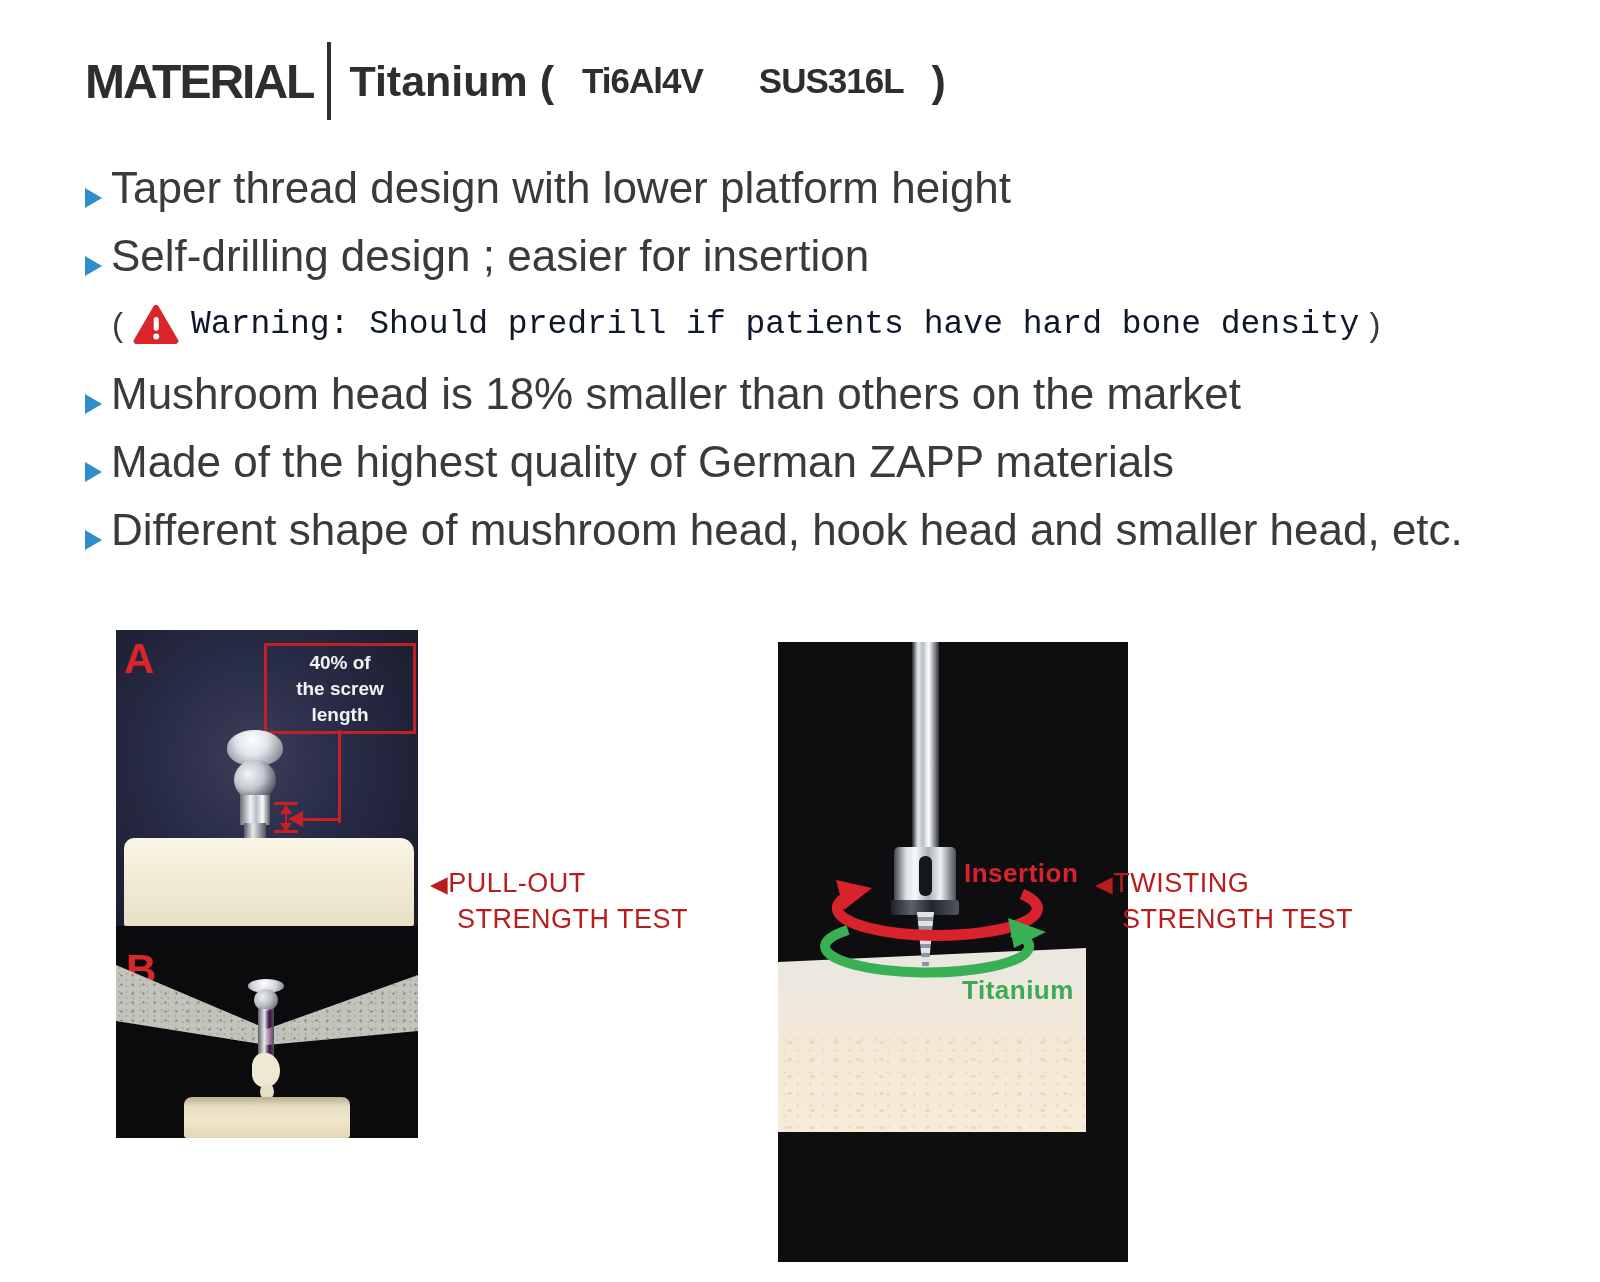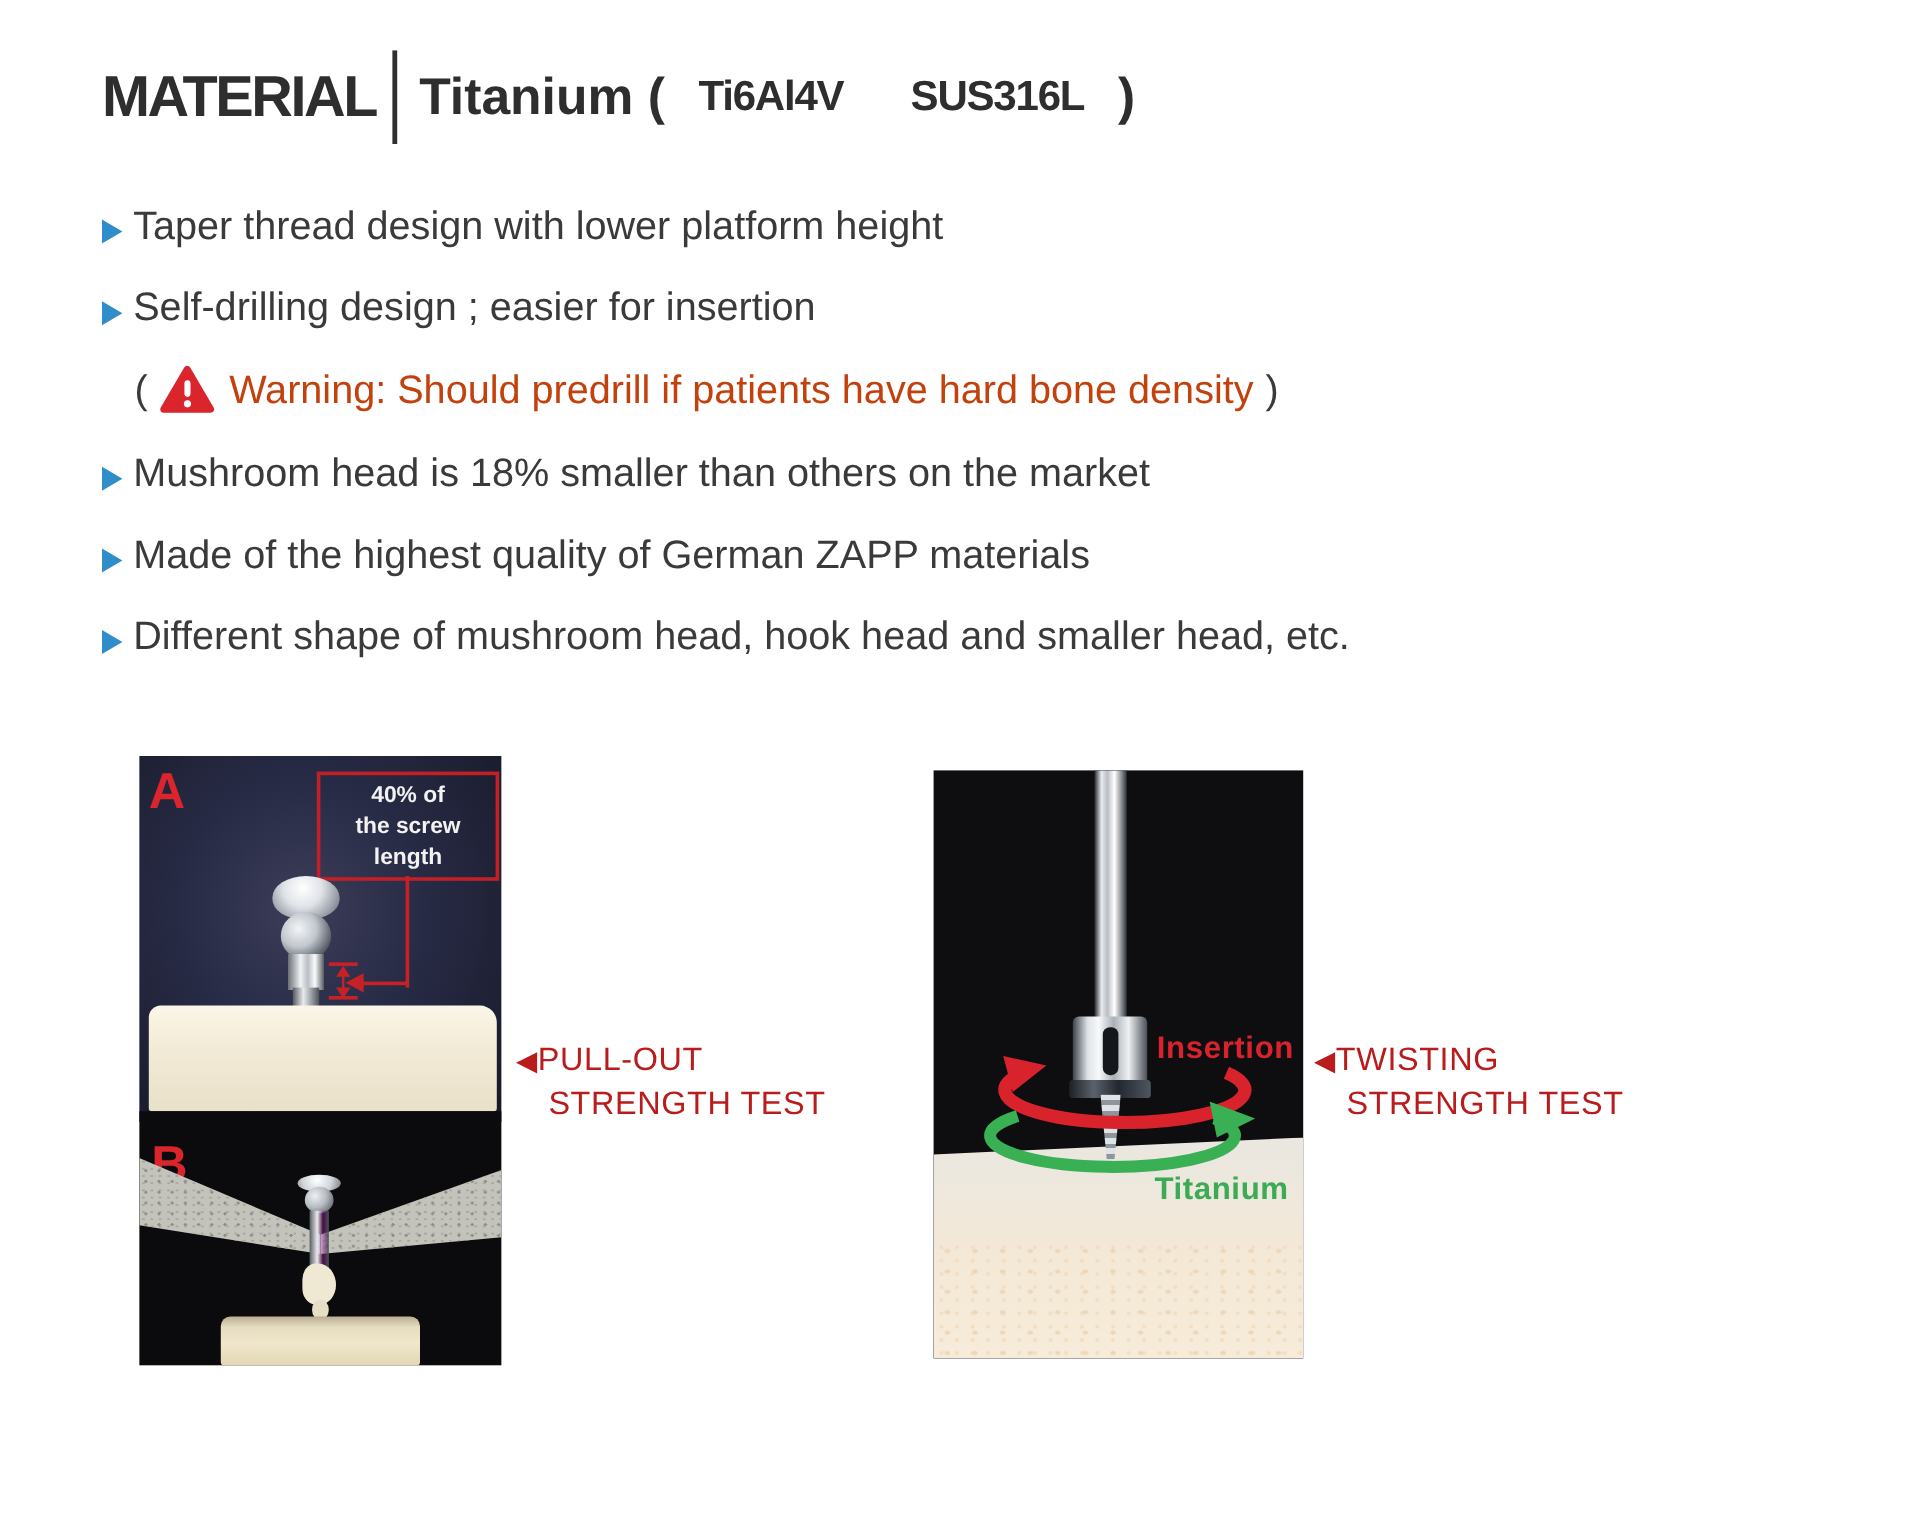--- a/index.html
+++ b/index.html
@@ -8,27 +8,27 @@
 
   
   .header{position:absolute;left:85px;top:42px;display:flex;align-items:center;}
   .brand{font-size:48px;font-weight:bold;letter-spacing:-2px;color:#2e2e2e;}
   .hdr-divider{width:4px;height:78px;background:#2f2f2f;margin:0 18px 0 14px;}
   .title{font-size:43px;font-weight:bold;color:#2e2e2e;white-space:nowrap;display:flex;align-items:center;}
   .title .code{font-size:35px;margin:0 28px;letter-spacing:-1px;}
 
   
   .features{position:absolute;left:85px;top:168px;width:1470px;}
-  .feature{display:flex;align-items:center;margin-bottom:28px;font-size:33px;line-height:40px;color:#3a3a3a;}
+  .feature{display:flex;align-items:flex-end;margin-bottom:28px;font-size:44px;line-height:40px;color:#3a3a3a;}
   .tri{width:0;height:0;border-left:17px solid #2f8dc9;border-top:10px solid transparent;
        border-bottom:10px solid transparent;margin:10px 9px 0 0;flex:0 0 auto;}
   .warning-row{display:flex;align-items:center;margin:0 0 28px 27px;font-size:33px;line-height:40px;}
   .paren{color:#3a3a3a;}
   .warn-icon{width:46px;height:42px;margin:0 12px 0 10px;flex:0 0 auto;}
-  .warn-text{color:#c2410c;margin-right:10px;}
+  .warn-text{color:#0f172a;margin-right:10px;font-family:Liberation Mono, monospace;}
 
   
   .fig{position:absolute;overflow:hidden;}
   .abs{position:absolute;}
 
   
   .fig-pullout{left:116px;top:630px;width:302px;height:508px;}
   .secA{position:absolute;left:0;top:0;width:302px;height:305px;
         background:radial-gradient(ellipse at 45% 42%, #3c3e5a 0%, #272a44 45%, #171927 100%);}
   .labelAB{font-size:42px;font-weight:bold;color:#d9252b;line-height:42px;}
@@ -70,21 +70,21 @@
   .bball{left:138px;top:54px;width:24px;height:22px;border-radius:50%;
         background:radial-gradient(circle at 35% 35%, #eef0f2, #b7bcc2 45%, #3f444c);}
   .bbody{left:142px;top:74px;width:16px;height:50px;
         background:linear-gradient(90deg,#595e64,#e8eaec 40%,#9196 70%,#4e5359);}
   .bdebris{left:136px;top:118px;width:28px;height:34px;border-radius:45% 60% 55% 45%;background:#efe8d2;}
   .bdebris2{left:144px;top:148px;width:14px;height:17px;border-radius:50%;background:#e6dfc6;}
   .bbeige{left:68px;top:162px;width:166px;height:41px;border-radius:8px 8px 3px 3px;
         background:linear-gradient(180deg,#b9ad92 0,#e6dcc0 9px,#f0e7cc 55%,#e2d6b4 100%);}
 
   
-  .fig-twisting{left:778px;top:642px;width:308px;height:490px;background:#0e0e10;}
+  .fig-twisting{left:778px;top:642px;width:308px;height:620px;background:#0e0e10;padding-left:42px;}
   .bone{left:0;top:300px;width:308px;height:190px;
         clip-path:polygon(0 20px,100% 6px,100% 190px,0 190px);
         background:linear-gradient(180deg,#e9e7e1 0px,#eee8dd 50px,#f4e8d6 105px,#f7ecd9 100%);}
   .bone-speckle{left:0;top:392px;width:308px;height:98px;opacity:.85;
         background-image:radial-gradient(#ecd3b4 2px, transparent 2.6px),
                          radial-gradient(#f0dcc0 1.5px, transparent 2px);
         background-size:23px 17px,13px 11px;}
   .shaft{left:134px;top:0;width:27px;height:212px;
         background:linear-gradient(90deg,#23262b,#e8ebee 22%,#b9bec5 40%,#ffffff 62%,#70757c 88%,#2c2f34);}
   .dhead{left:116px;top:205px;width:62px;height:58px;border-radius:5px 5px 3px 3px;

